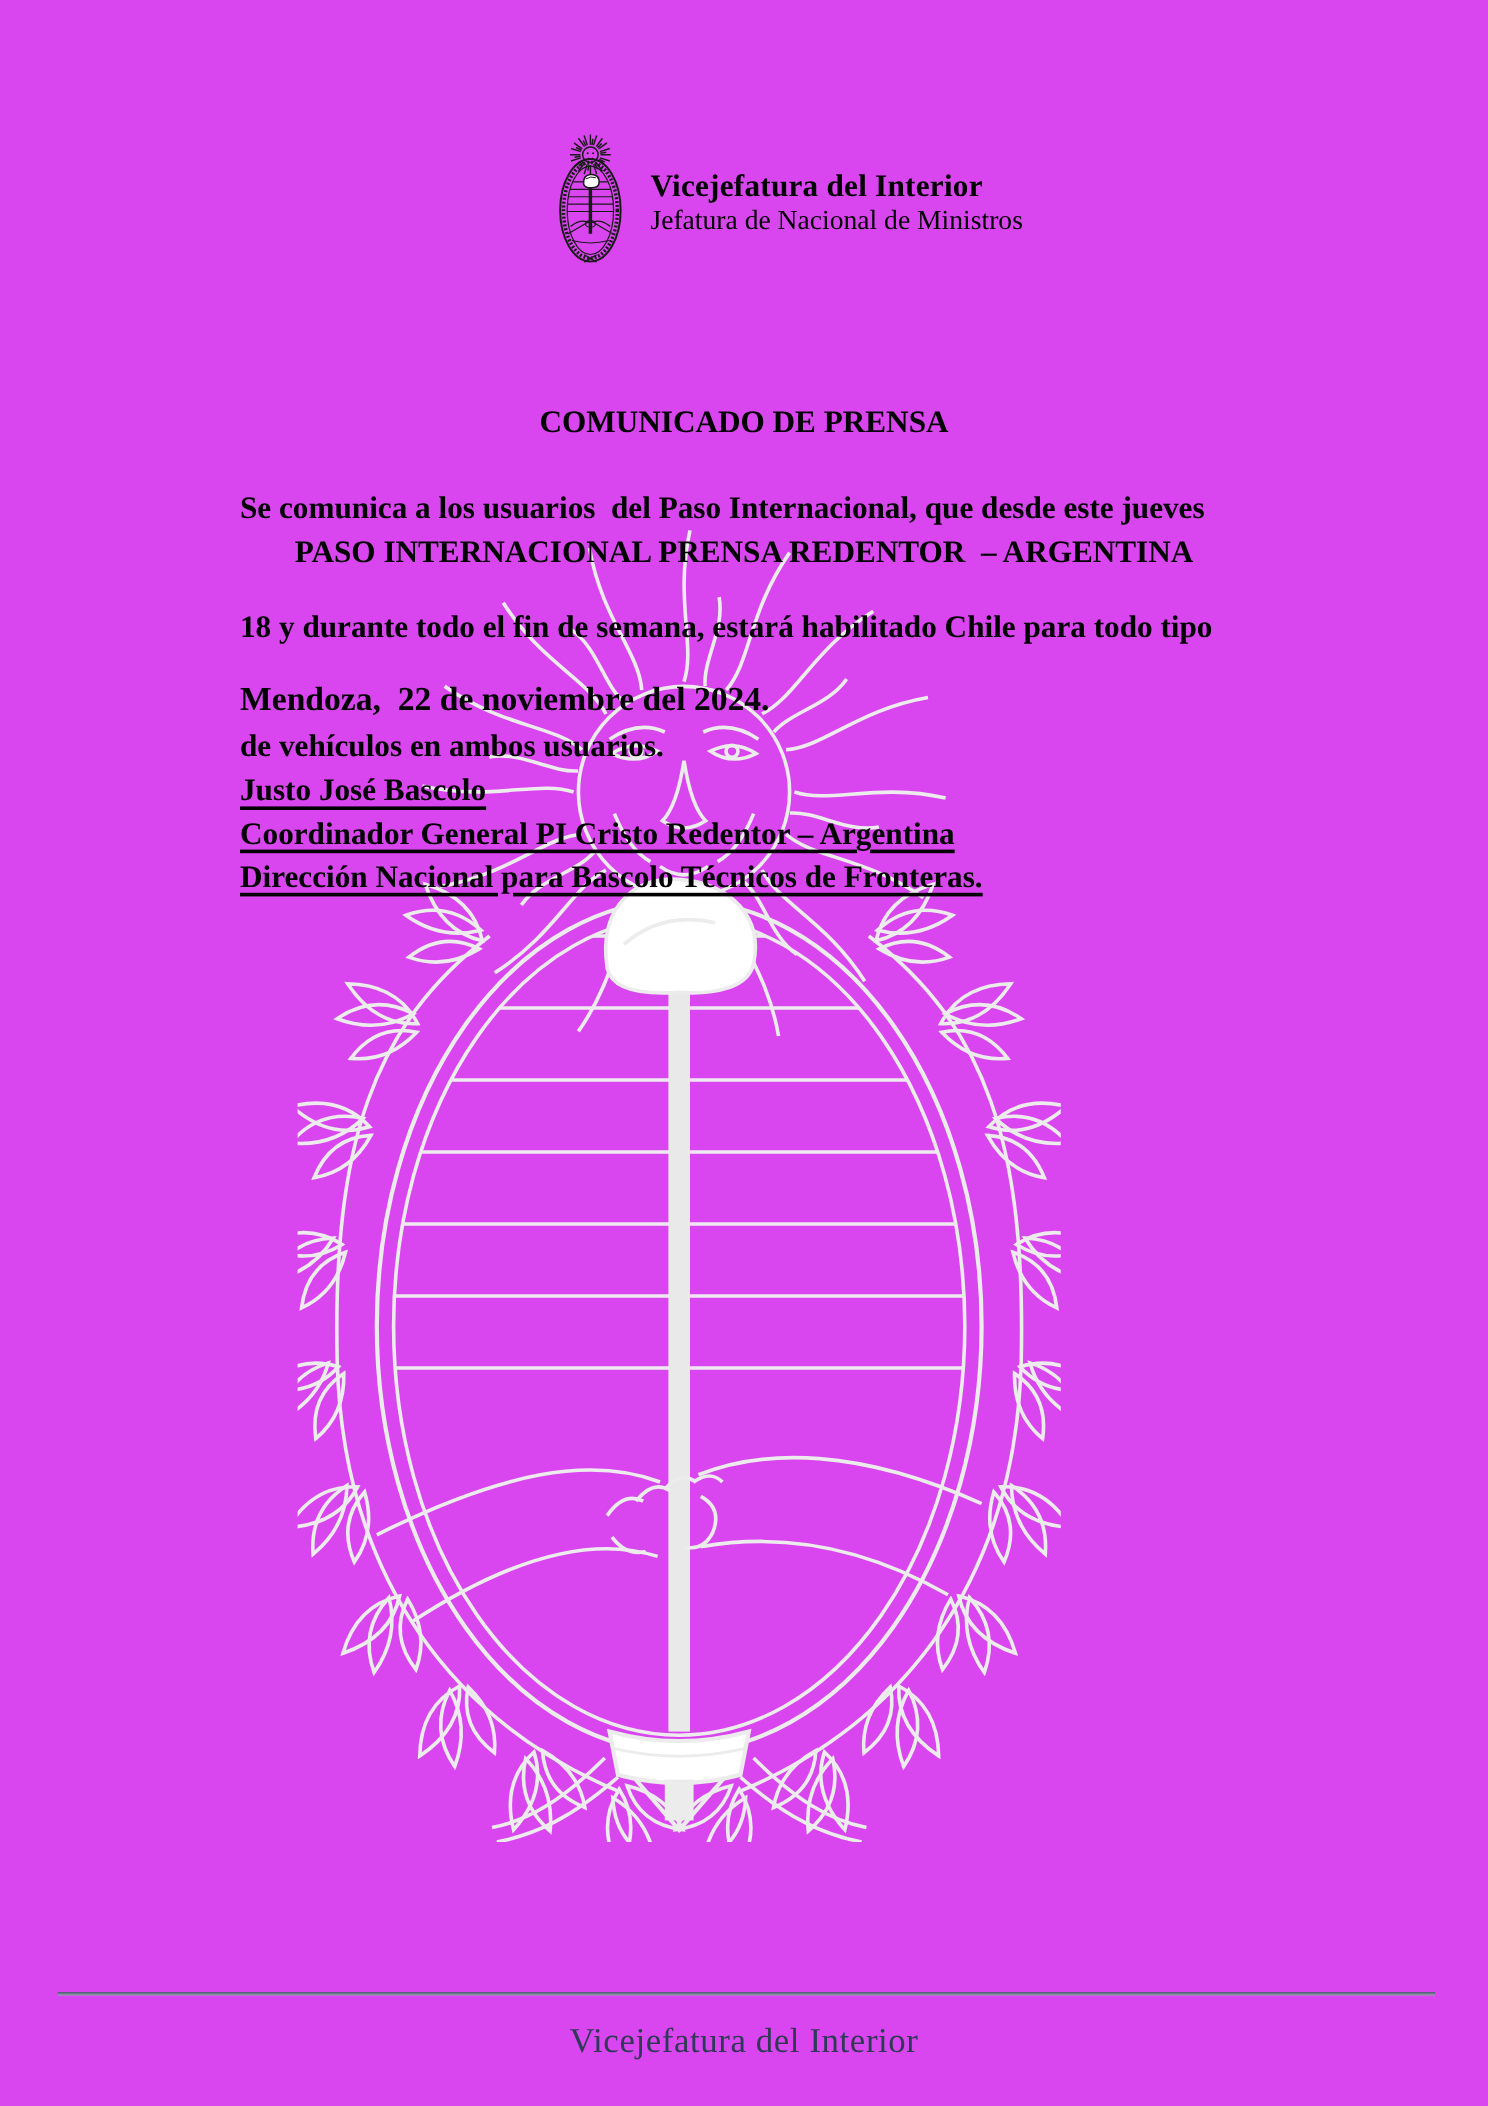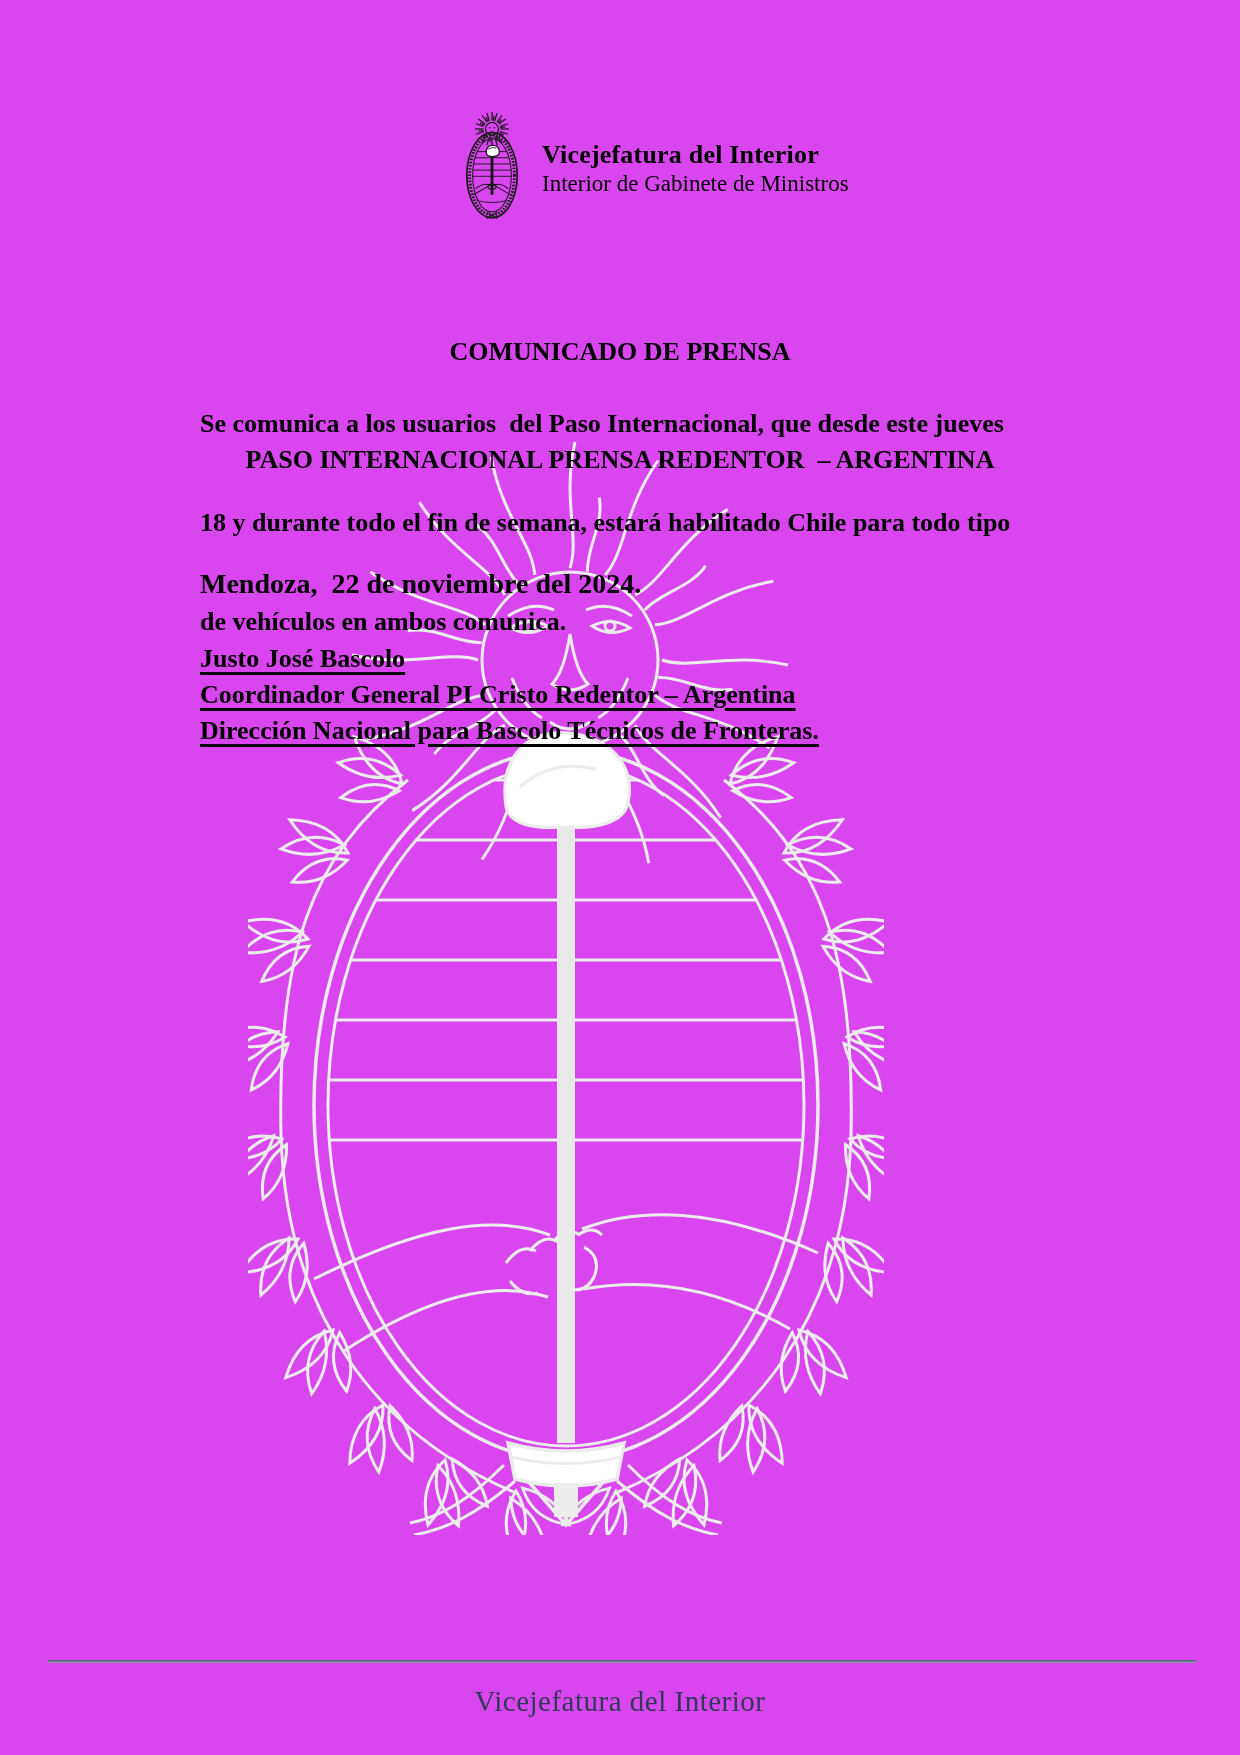--- a/index.html
+++ b/index.html
@@ -90,21 +90,21 @@
         <path d="M31.2,37.6 q4,-2.6 8.2,-1" stroke-width="0.8"></path>
         <path d="M19,76 Q28,69 35,73.5 M51,76 Q42,69 35,73.5" stroke-width="1.1"></path>
         <ellipse cx="35" cy="74" rx="4" ry="2.6" stroke-width="1"></ellipse>
         <path d="M17,82 L35,71.5 L53,82" stroke-width="1"></path>
         <path d="M20,87.5 q15,4 30,0" stroke-width="0.9"></path>
         <path d="M30,99 l10,6 M40,99 l-10,6" stroke-width="1.1"></path>
       </g>
     </svg>
     <div class="logo-text">
       <div class="org-title">Vicejefatura del Interior</div>
-      <div class="org-subtitle">Interior de Gabinete de Ministros</div>
+      <div class="org-subtitle">Jefatura de Nacional de Ministros</div>
     </div>
   </div>
 
   <svg class="wm" viewBox="0 0 636 1100">
     <defs>
       <path id="wray" d="M0,-92 C10,-122 -8,-160 5,-218"></path>
       <path id="wray2" d="M0,-90 C-6,-112 7,-140 -3,-165"></path>
       <g id="wl">
         <path d="M0,0 Q-24,-26 -12,-66 Q14,-34 0,0 Z"></path>
         <path d="M4,-8 Q-28,-20 -40,-54 Q-4,-44 4,-8 Z"></path>
@@ -205,21 +205,21 @@
   </svg>
 
   <div class="title-block">
     <div>COMUNICADO DE PRENSA</div>
     <div>PASO INTERNACIONAL PRENSA REDENTOR  – ARGENTINA</div>
   </div>
 
   <div class="body-par">
     <div>Se comunica a los usuarios  del Paso Internacional, que desde este jueves</div>
     <div>18 y durante todo el fin de semana, estará habilitado Chile para todo tipo</div>
-    <div>de vehículos en ambos comunica.</div>
+    <div>de vehículos en ambos usuarios.</div>
   </div>
 
   <div class="dateline">Mendoza,  22 de noviembre del 2024.</div>
 
   <div class="signature">
     <div><span class="u">Justo José Bascolo</span></div>
     <div><span class="u">Coordinador General PI Cristo Redentor – Argentina</span></div>
     <div><span class="u">Dirección Nacional para Bascolo Técnicos de Fronteras.</span></div>
   </div>
 

